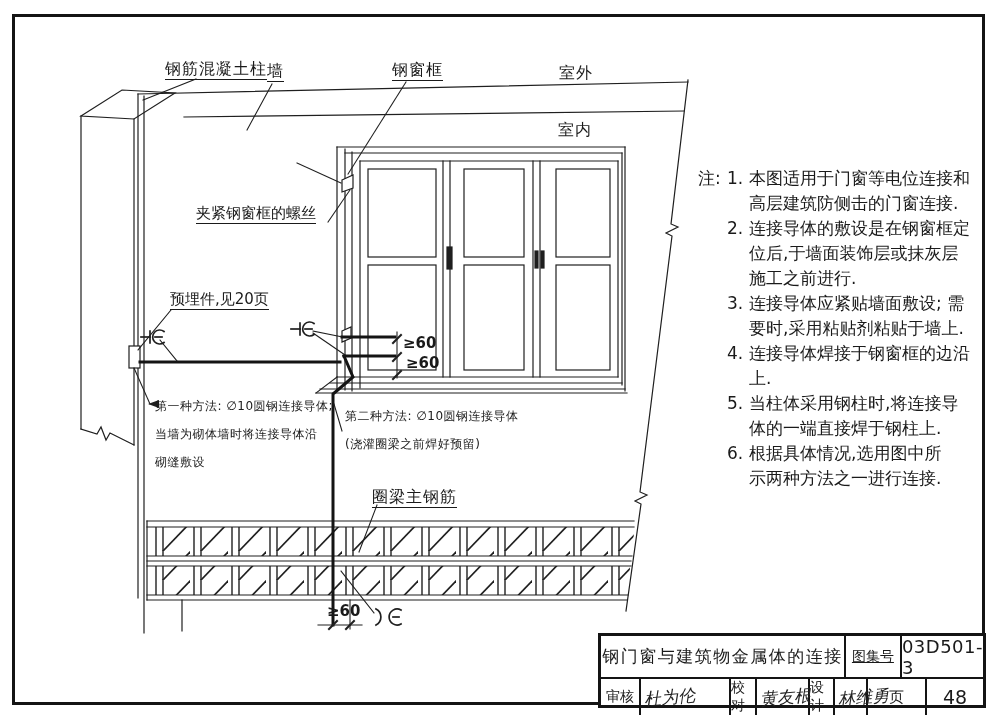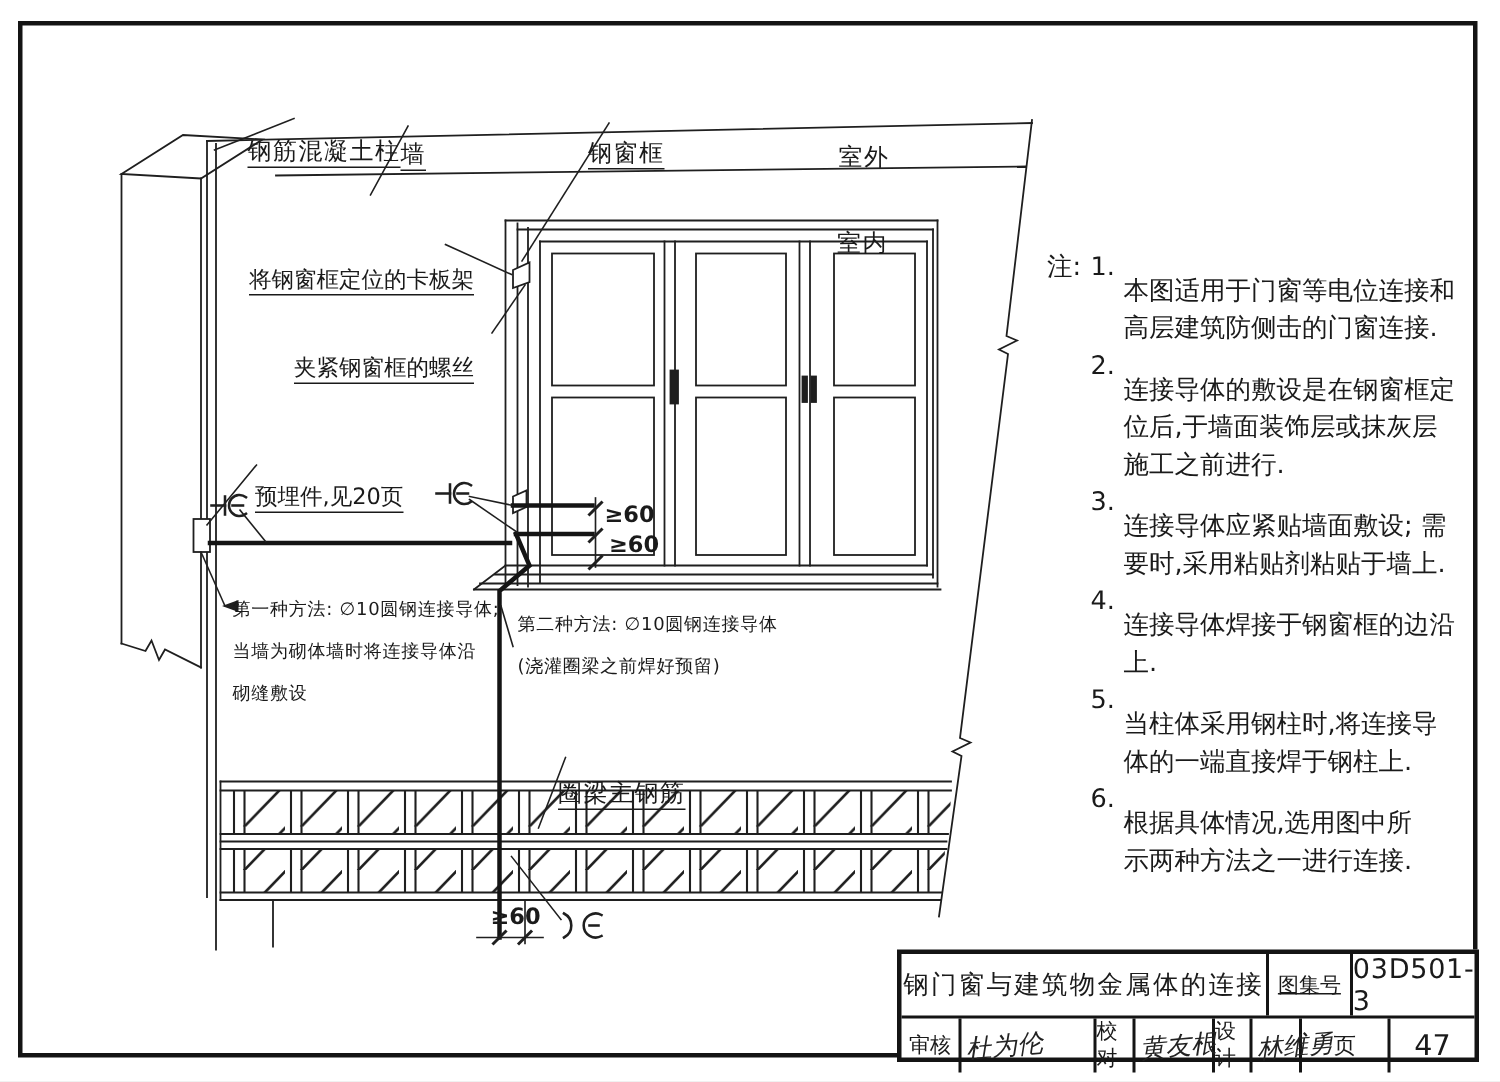--- a/index.html
+++ b/index.html
@@ -1,31 +1,31 @@
 <!DOCTYPE html>
 <html><head>
 <meta charset="utf-8">
 <style>
   html,body{margin:0;padding:0;background:#e8e8e8;}
   #page{position:relative;width:1000px;height:721px;background:#ffffff;overflow:hidden;
         font-family:"DejaVu Sans","Liberation Sans",sans-serif;color:#1a1a1a;}
   #frame{position:absolute;left:12px;top:14px;width:973px;height:691px;
          border:3px solid #141414;box-sizing:border-box;}
   svg{position:absolute;left:0;top:0;}
-  .lbl{position:absolute;font-size:16px;letter-spacing:1px;white-space:nowrap;line-height:1.15;margin-top:32px;}
+  .lbl{position:absolute;font-size:16px;letter-spacing:1px;white-space:nowrap;line-height:1.15;}
   .ul{border-bottom:1.5px solid #1a1a1a;padding-bottom:1px;}
   .small{font-size:15px;letter-spacing:0;}
   .dim{position:absolute;font-size:15px;font-weight:bold;letter-spacing:0;white-space:nowrap;}
   .mline{position:absolute;font-size:12px;letter-spacing:0.5px;line-height:28px;white-space:nowrap;}
   
   #notes{position:absolute;left:698px;top:166px;width:278px;font-size:17px;line-height:25px;}
   #notes .prefix{position:absolute;left:0;top:0;}
   .note-item{display:flex;margin-left:29px;}
   .note-num{width:22px;flex:none;}
-  .note-text{width:236px;margin-top:16px;}
+  .note-text{width:236px;}
   
   #tblock{position:absolute;left:598px;top:633px;width:388px;height:75px;background:#fff;
           border:3px solid #141414;box-sizing:border-box;display:flex;flex-direction:column;}
   .trow1{height:41px;display:flex;border-bottom:2px solid #141414;}
   .trow2{flex:1;display:flex;}
   .tc{border-left:2px solid #141414;display:flex;align-items:center;justify-content:center;
       box-sizing:border-box;overflow:visible;}
   .tc.first{border-left:none;}
   .t-title{width:257px;font-size:17px;letter-spacing:1.5px;}
   .t-atlaslbl{width:59px;font-size:14px;text-decoration:underline;}
@@ -175,21 +175,20 @@
       <line x1="19" y1="0" x2="25" y2="0"></line>
       <path d="M27,-7 A8,8 0 1 0 27,7"></path>
     </g>
   </svg>
 
   <span class="lbl ul" style="left:165px;top:60px">钢筋混凝土柱</span>
   <span class="lbl ul" style="left:267px;top:62px">墙</span>
   <span class="lbl ul" style="left:392px;top:61px">钢窗框</span>
   <span class="lbl" style="left:559px;top:64px">室外</span>
   <span class="lbl" style="left:558px;top:121px">室内</span>
-  <span class="lbl ul small" style="left:166px;top:146px">将钢窗框定位的卡板架</span>
   <span class="lbl ul small" style="left:196px;top:205px">夹紧钢窗框的螺丝</span>
   <span class="lbl ul small" style="left:170px;top:291px">预埋件,见20页</span>
   <span class="lbl ul" style="left:372px;top:488px">圈梁主钢筋</span>
 
   <div class="mline" style="left:155px;top:392px">第一种方法: ∅10圆钢连接导体;<br>当墙为砌体墙时将连接导体沿<br>砌缝敷设</div>
   <div class="mline" style="left:345px;top:402px;text-indent:0">第二种方法: ∅10圆钢连接导体<br>(浇灌圈梁之前焊好预留)</div>
 
   <span class="dim" style="left:403px;top:334px">≥60</span>
   <span class="dim" style="left:406px;top:354px">≥60</span>
   <span class="dim" style="left:327px;top:602px">≥60</span>
@@ -235,16 +234,16 @@
         </div>
       <div class="tc t-rlab" style="width:26px">校对</div>
       <div class="tc t-sig" style="width:53px">
           <span class="sig">黄友根</span>
         </div>
       <div class="tc t-rlab" style="width:25px">设计</div>
       <div class="tc t-sig" style="width:33px">
           <span class="sig">林维勇</span>
         </div>
       <div class="tc t-pagelbl">页</div>
-      <div class="tc t-pageno">47</div>
+      <div class="tc t-pageno">48</div>
     </div>
   </div>
 </div>
 
 </body></html>

